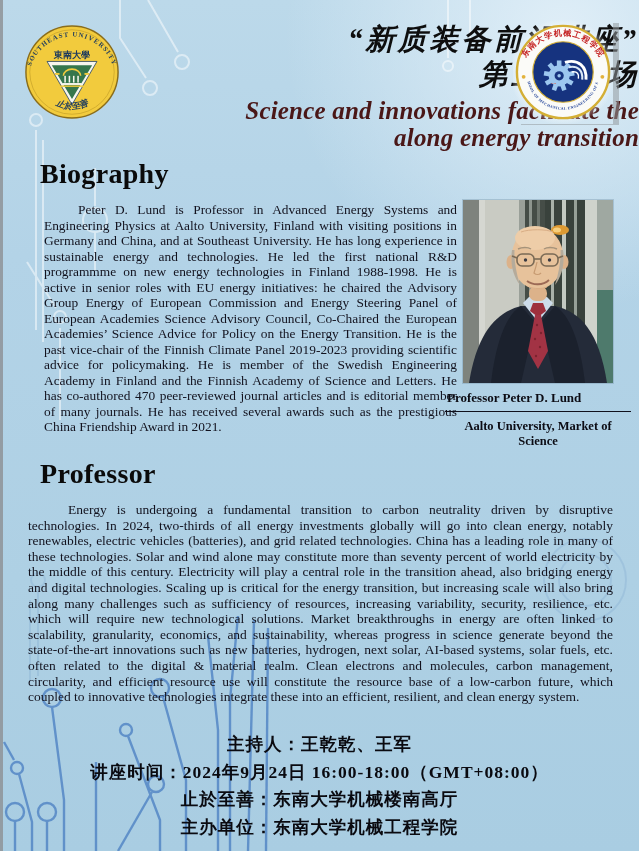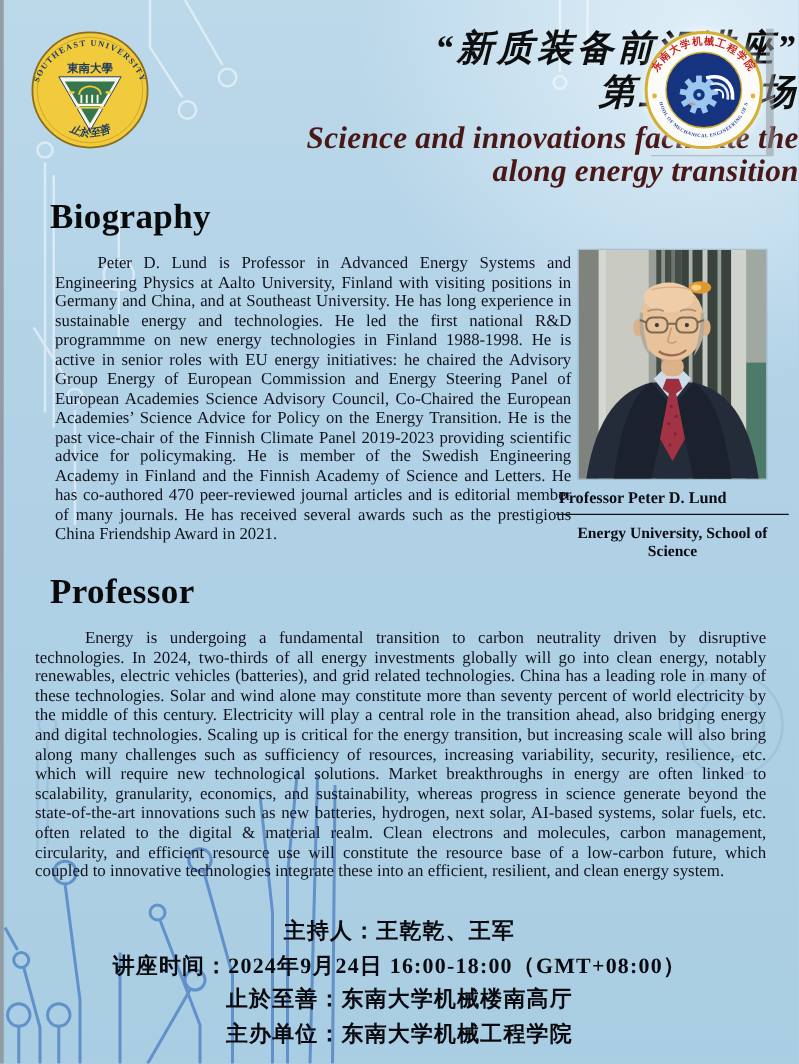--- a/index.html
+++ b/index.html
@@ -281,21 +281,21 @@
         <circle cx="62.5" cy="60" r="1.7" fill="#3a3a42"></circle>
         <circle cx="86.5" cy="60" r="1.7" fill="#3a3a42"></circle>
         <path d="M74,62 C73,67 72,70 71,73 C73,75 76,75 78,73" stroke="#c79b72" stroke-width="1.2" fill="none"></path>
         <path d="M64,81 C70,85.5 80,85.5 86,80" stroke="#9c6a55" stroke-width="1.8" fill="none"></path>
         <path d="M66,87 C71,89 79,89 84,87" stroke="#d9ad85" stroke-width="1" fill="none"></path>
       </svg>
     </div>
     <div class="caption">Professor Peter D. Lund</div>
     <hr class="caption-rule">
     <div class="affil">
-      <span class="line">Energy University, School of Science</span>
+      <span class="line">Aalto University, Market of Science</span>
     </div>
   </aside>
 
   <h2 class="layer sec-heading h-abs" style="margin:0;">Professor</h2>
   <p class="layer abs-text" style="margin:0;">Energy is undergoing a fundamental transition to carbon neutrality driven by disruptive technologies. In 2024, two-thirds of all energy investments globally will go into clean energy, notably renewables, electric vehicles (batteries), and grid related technologies. China has a leading role in many of these technologies. Solar and wind alone may constitute more than seventy percent of world electricity by the middle of this century. Electricity will play a central role in the transition ahead, also bridging energy and digital technologies. Scaling up is critical for the energy transition, but increasing scale will also bring along many challenges such as sufficiency of resources, increasing variability, security, resilience, etc. which will require new technological solutions. Market breakthroughs in energy are often linked to scalability, granularity, economics, and sustainability, whereas progress in science generate beyond the state-of-the-art innovations such as new batteries, hydrogen, next solar, AI-based systems, solar fuels, etc. often related to the digital &amp; material realm. Clean electrons and molecules, carbon management, circularity, and efficient resource use will constitute the resource base of a low-carbon future, which coupled to innovative technologies integrate these into an efficient, resilient, and clean energy system.</p>
 
   <div class="layer footer">
     <div class="line">主持人：王乾乾、王军</div>
     <div class="line">讲座时间：2024年9月24日 16:00-18:00（GMT+08:00）</div>
     <div class="line">止於至善：东南大学机械楼南高厅</div>

